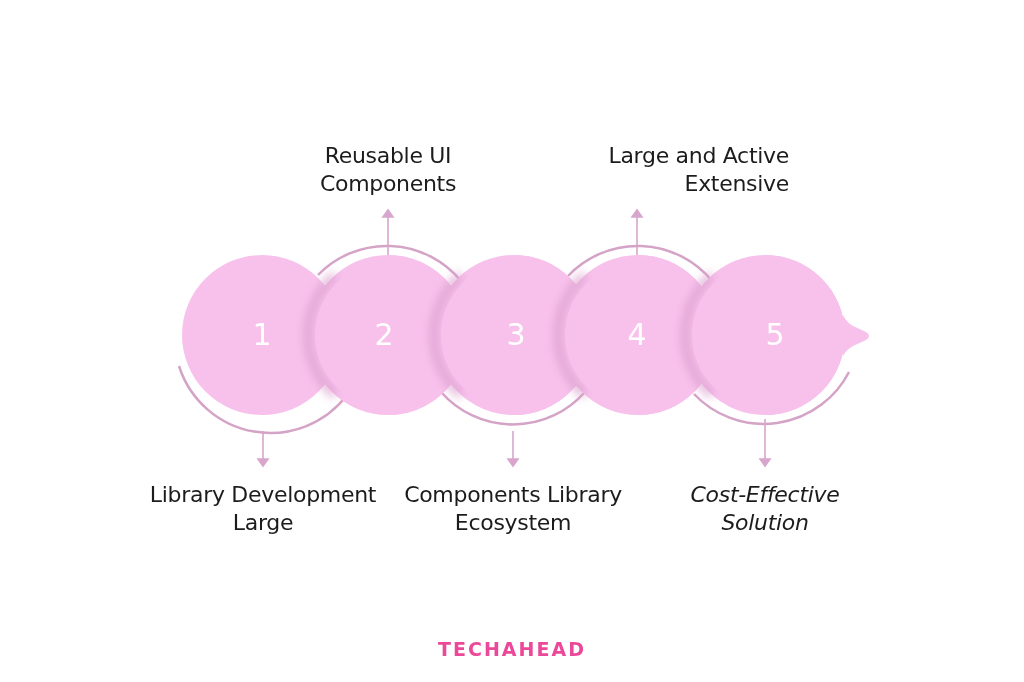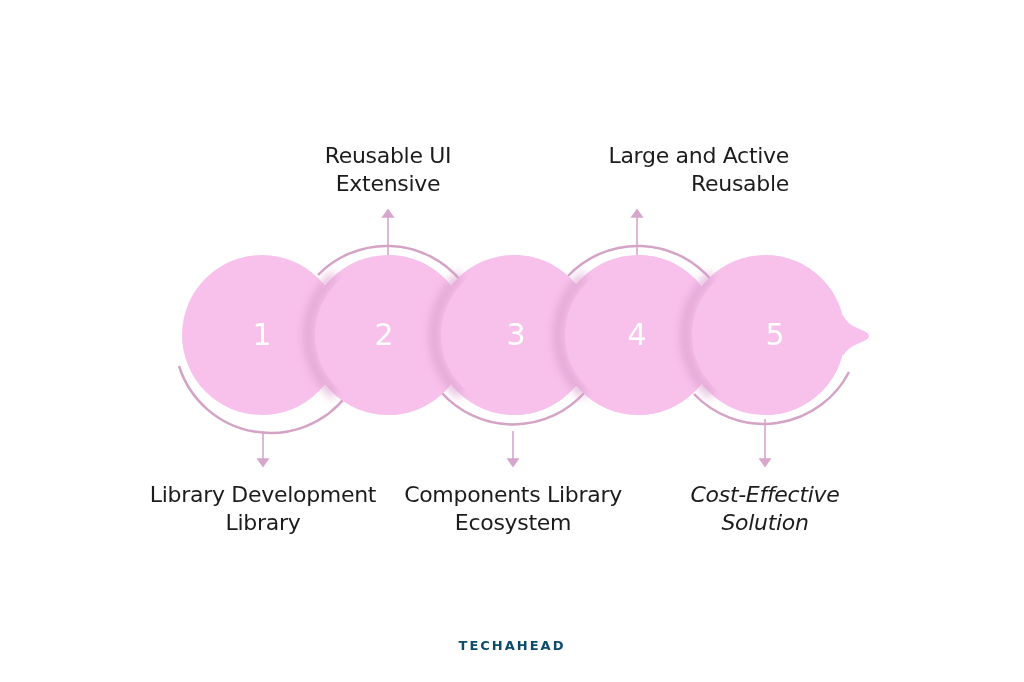--- a/index.html
+++ b/index.html
@@ -10,22 +10,22 @@
       font-family: "DejaVu Sans", sans-serif; font-size: 22px; line-height: 28px;
       letter-spacing: -0.3px; white-space: nowrap;
     }
     .label span { display: block; }
     .num {
       position: absolute; width: 60px; text-align: center; color: #ffffff;
       font-family: "DejaVu Sans", sans-serif; font-size: 30px; line-height: 34px;
     }
     .brand {
       position: absolute; left: 0; width: 1024px; top: 638px; text-align: center;
-      font-family: "DejaVu Sans", sans-serif; font-weight: bold; font-size: 13px;
-      letter-spacing: 2px; color: #0c4a6e;
+      font-family: "DejaVu Sans", sans-serif; font-weight: bold; font-size: 19px;
+      letter-spacing: 2px; color: #ec4899;
     }
   </style>
 </head>
 <body>
 
 <div id="diagram">
   <svg width="1024" height="682" viewBox="0 0 1024 682" xmlns="http://www.w3.org/2000/svg">
     <defs>
       <radialGradient id="shadeL" cx="0" cy="0.5" r="0.5">
         <stop offset="0" stop-color="#d99ccb" stop-opacity="0.9"></stop>
@@ -91,33 +91,33 @@
   
   <div class="num" style="left:232px; top:318px;">1</div>
   <div class="num" style="left:354px; top:318px;">2</div>
   <div class="num" style="left:486px; top:318px;">3</div>
   <div class="num" style="left:607px; top:318px;">4</div>
   <div class="num" style="left:745px; top:318px;">5</div>
 
   
   <div class="label" style="left:113px; width:300px; top:481px;">
     <span>Library Development</span>
-    <span>Library</span>
+    <span>Large</span>
   </div>
   <div class="label" style="left:238px; width:300px; top:142px;">
     <span>Reusable UI</span>
-    <span>Extensive</span>
+    <span>Components</span>
   </div>
   <div class="label" style="left:363px; width:300px; top:481px;">
     <span>Components Library</span>
     <span>Ecosystem</span>
   </div>
   <div class="label" style="left:489px; width:300px; top:142px;text-align:right;">
     <span>Large and Active</span>
-    <span>Reusable</span>
+    <span>Extensive</span>
   </div>
   <div class="label" style="left:615px; width:300px; top:481px;font-style:italic;">
     <span>Cost-Effective</span>
     <span>Solution</span>
   </div>
 
   <div class="brand">TECHAHEAD</div>
 </div>
 
 </body></html>

